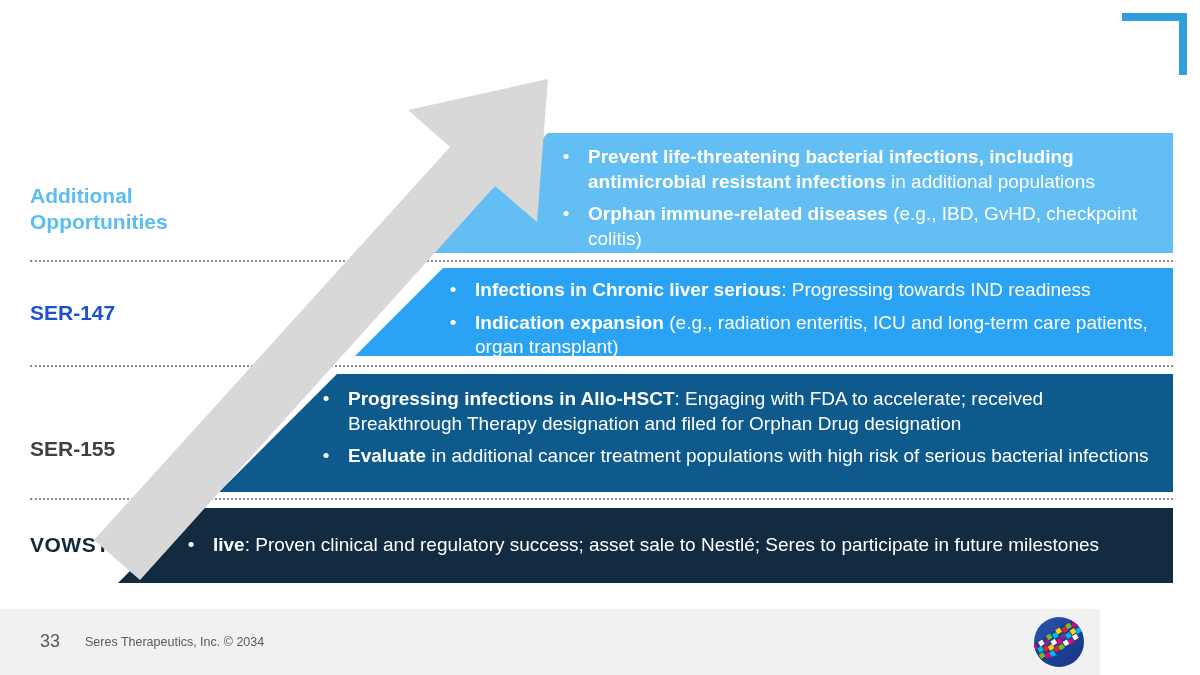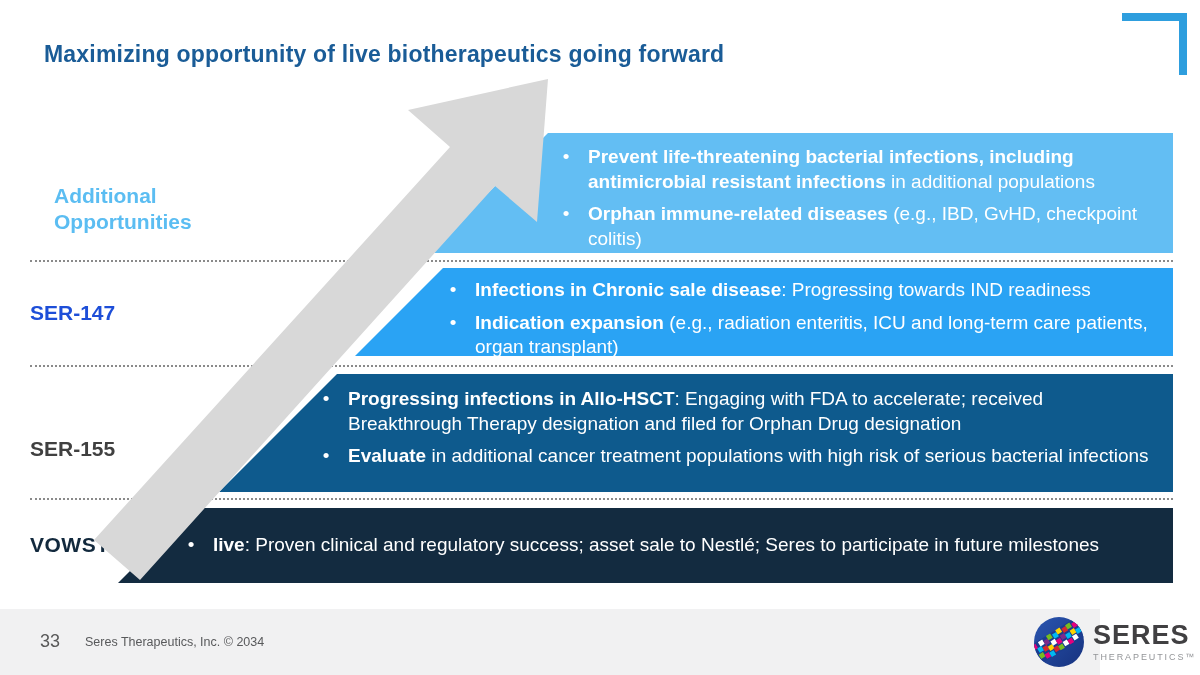--- a/index.html
+++ b/index.html
@@ -12,21 +12,21 @@
   
   .bracket{position:absolute;top:13px;left:1122px;width:57px;height:54px;
            border-top:8px solid #2e9ede;border-right:8px solid #2e9ede;}
 
   
   .dotline{position:absolute;left:30px;width:1143px;height:0;border-top:2px dotted #8a8a8a;z-index:1;}
   .dot1{top:260px;} .dot2{top:365px;} .dot3{top:498px;}
 
   
   .rowlabel{position:absolute;left:30px;font-weight:bold;font-size:21px;line-height:1.24;z-index:2;}
-  .lbl1{top:183px;width:190px;margin-left:24px;}
+  .lbl1{top:183px;width:190px;}
   .lbl2{top:300px;}
   .lbl3{top:436px;}
   .lbl4{top:532px;letter-spacing:0.5px;}
 
   
   .band{position:absolute;box-sizing:border-box;color:#ffffff;font-size:19px;line-height:1.3;z-index:2;}
   .band ul{list-style:none;margin:0;padding:0;}
   .band li{display:flex;column-gap:16px;margin-bottom:8px;}
   .band li .marker{flex:0 0 12px;text-align:center;}
   .band1{left:428px;top:133px;width:745px;height:120px;padding:12px 20px 0 132px;
@@ -51,21 +51,20 @@
   .logo{position:absolute;left:1033px;top:7px;display:flex;align-items:center;}
   .logo-text{margin-left:8px;}
   .logo-wordmark{font-size:27px;font-weight:600;color:#414042;letter-spacing:1px;line-height:1;}
   .logo-subtext{font-size:9px;color:#939598;letter-spacing:1.9px;margin-top:3px;}
 </style>
 </head>
 <body>
 
 <div class="slide">
 
-  <h1 class="title" style="color: rgb(26, 92, 151);">Maximizing opportunity of live biotherapeutics going forward</h1>
 
   <div class="bracket"></div>
 
   <div class="dotline dot1"></div>
   <div class="dotline dot2"></div>
   <div class="dotline dot3"></div>
 
   <div class="rowlabel lbl1" style="color: rgb(91, 189, 242);">Additional Opportunities</div>
   <div class="rowlabel lbl2" style="color: #1d4ed8;">SER-147</div>
   <div class="rowlabel lbl3" style="color: #404040;">SER-155</div>
@@ -81,21 +80,21 @@
           <span class="marker">•</span>
           <span class="btext"><strong>Orphan immune-related diseases</strong><span> (e.g., IBD, GvHD, checkpoint colitis)</span></span>
         </li>
       </ul>
   </div>
 
   <div class="band band2" style="background-color: rgb(42, 163, 244);">
     <ul>
         <li>
           <span class="marker">•</span>
-          <span class="btext"><strong>Infections in Chronic sale disease</strong><span>: Progressing towards IND readiness</span></span>
+          <span class="btext"><strong>Infections in Chronic liver serious</strong><span>: Progressing towards IND readiness</span></span>
         </li>
         <li>
           <span class="marker">•</span>
           <span class="btext"><strong>Indication expansion</strong><span> (e.g., radiation enteritis, ICU and long-term care patients, organ transplant)</span></span>
         </li>
       </ul>
   </div>
 
   <div class="band band3" style="background-color: rgb(14, 90, 141);">
     <ul>
@@ -164,20 +163,16 @@
             <rect x="35" y="23" width="5" height="5" fill="#00b9f2"></rect>
             <rect x="34" y="29" width="5" height="5" fill="#e5007d"></rect>
             <rect x="40" y="15" width="5" height="5" fill="#76bc21"></rect>
             <rect x="41" y="22" width="5" height="5" fill="#ffd500"></rect>
             <rect x="40" y="28" width="5" height="5" fill="#ffffff"></rect>
             <rect x="46" y="17" width="5" height="5" fill="#e5007d"></rect>
             <rect x="46" y="24" width="5" height="5" fill="#00b9f2"></rect>
           </g>
         </g>
       </svg>
-      <div class="logo-text">
-        <div class="logo-wordmark">SERES</div>
-        <div class="logo-subtext">THERAPEUTICS™</div>
-      </div>
     </div>
   </div>
 
 </div>
 
 </body></html>

